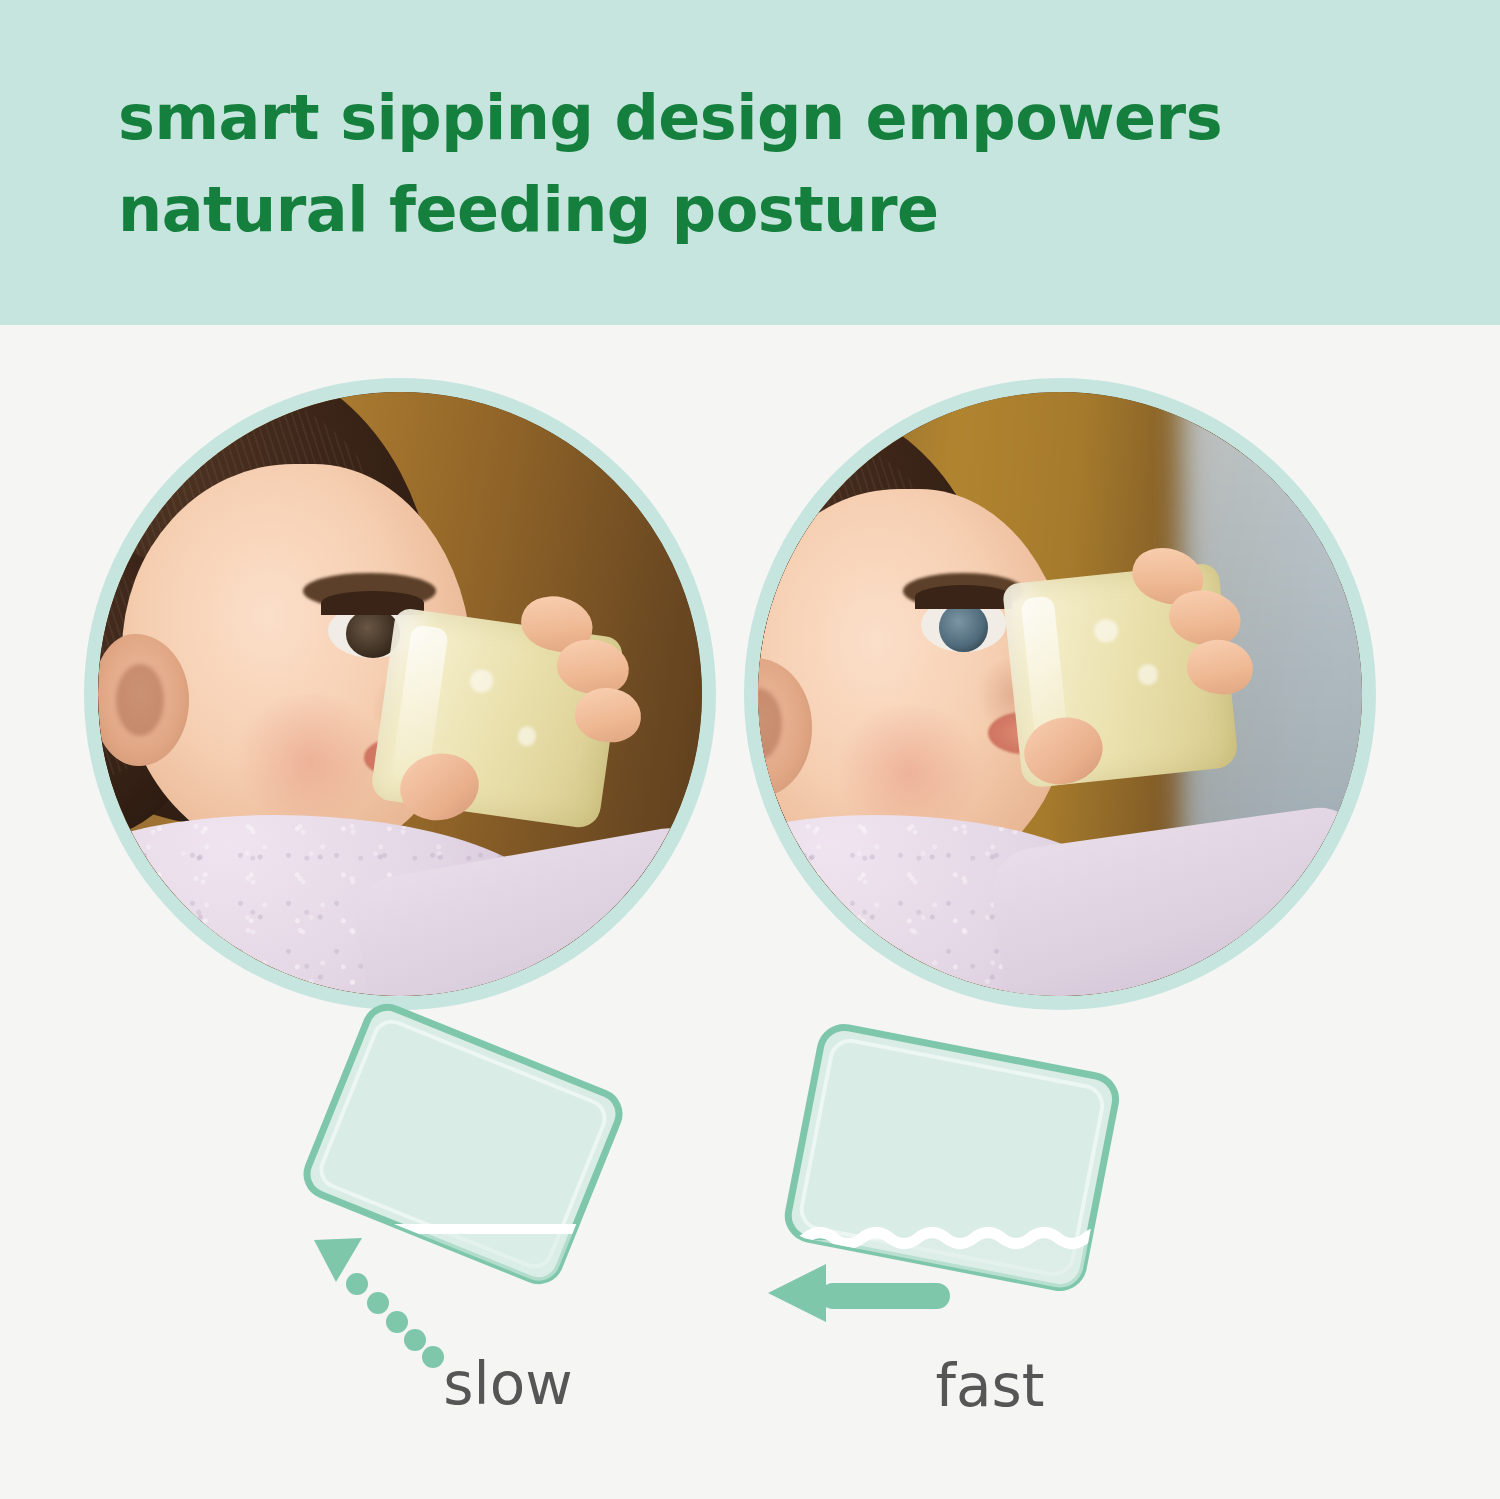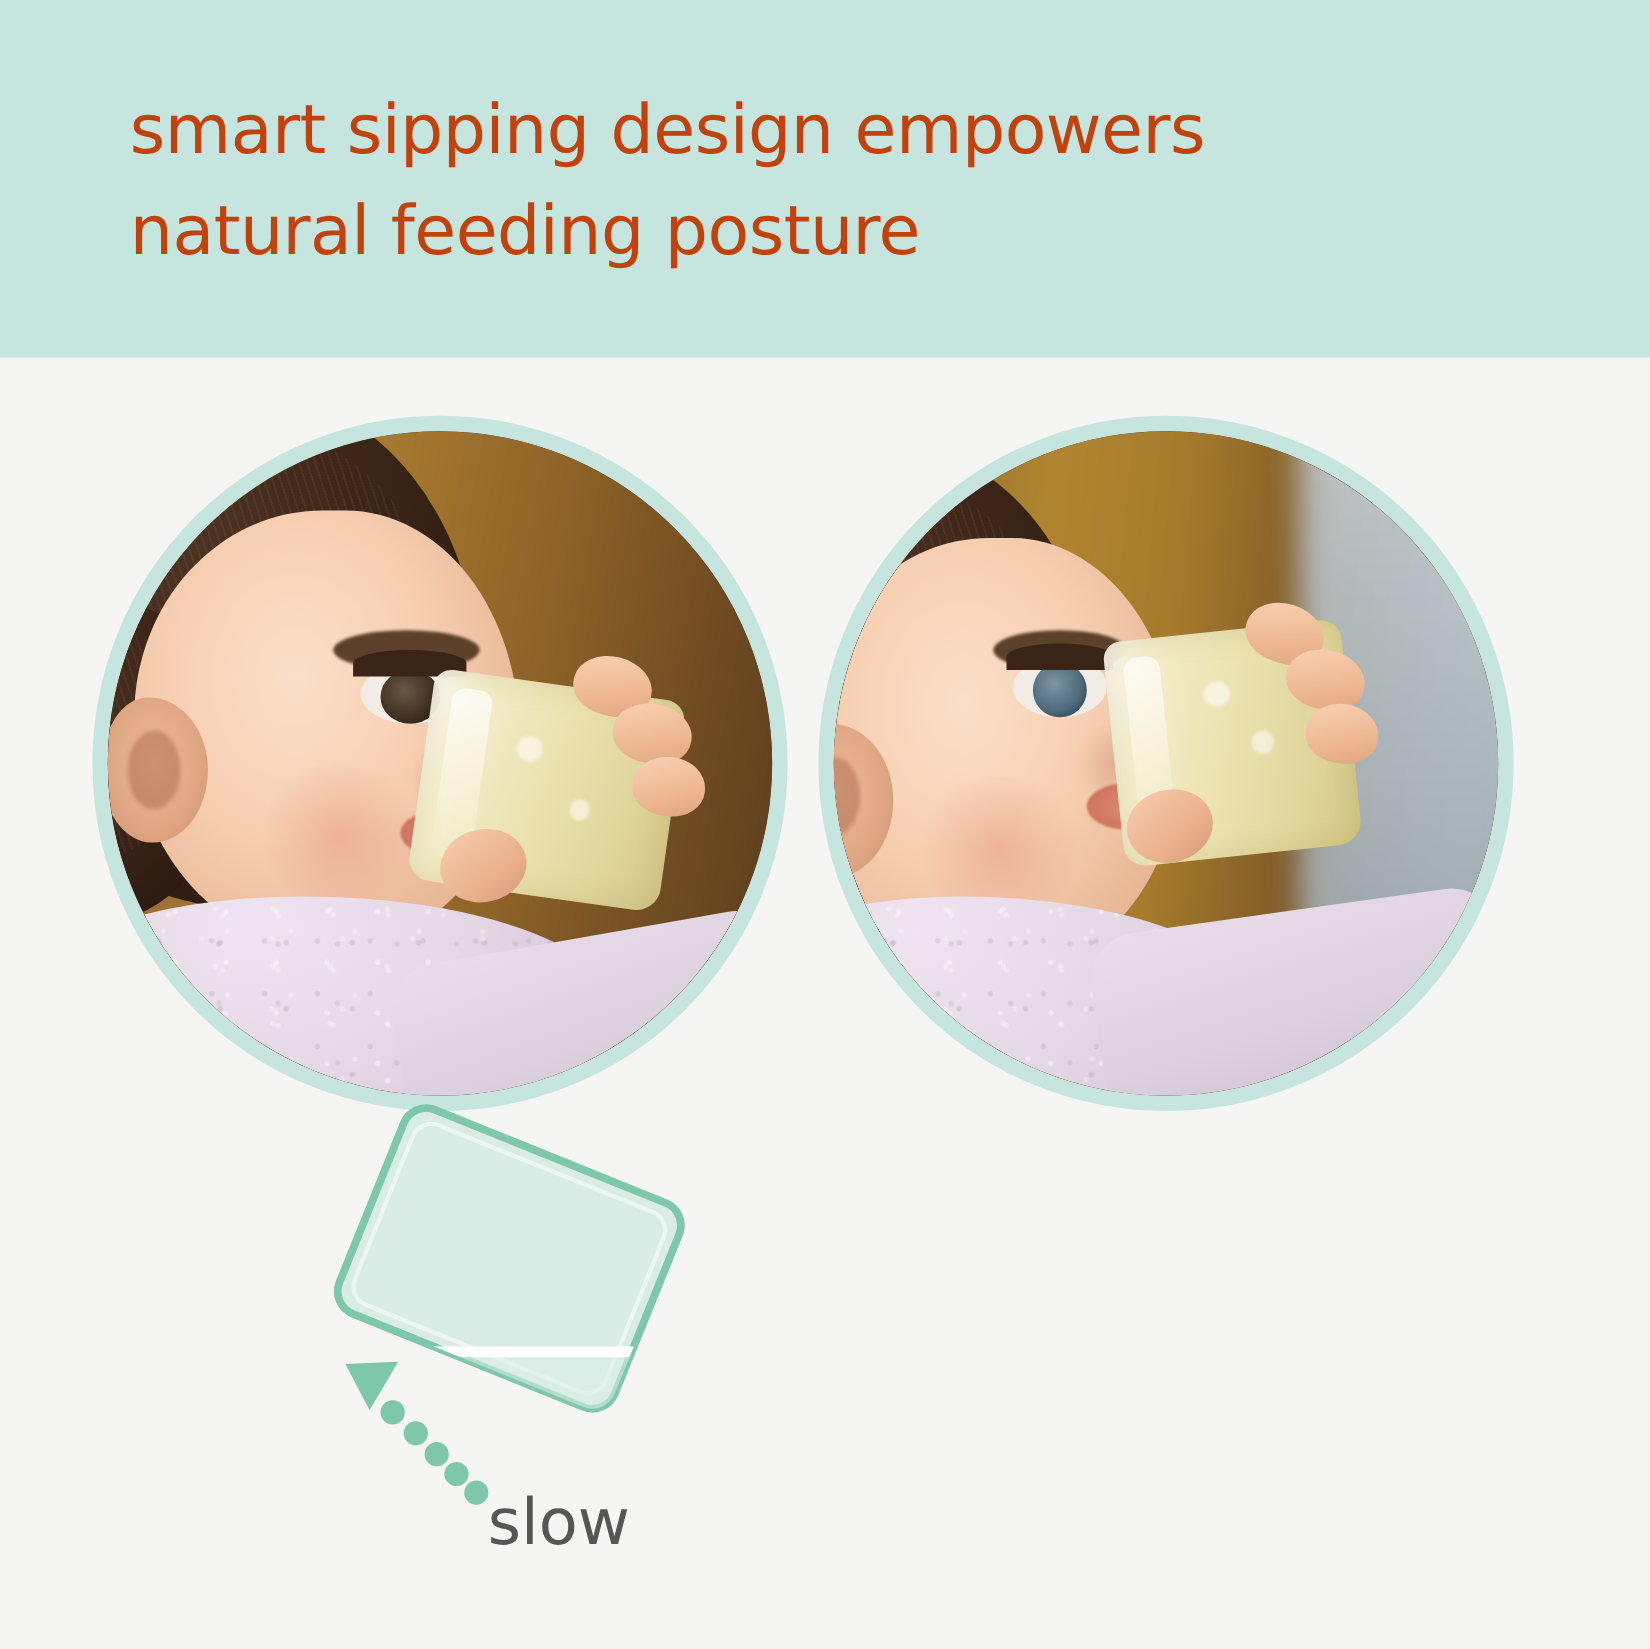--- a/index.html
+++ b/index.html
@@ -24,24 +24,24 @@
     width: 1500px;
     height: 325px;
     background: #c6e5df;
   }
 
   .headline {
     position: absolute;
     left: 118px;
     top: 72px;
     width: 1320px;
-    color: #c2410c;
+    color: #15803d;
     font-family: "DejaVu Sans", sans-serif;
     font-size: 62px;
-    font-weight: 400;
+    font-weight: 700;
     line-height: 1.48;
     letter-spacing: -0.5px;
     white-space: pre-line;
   }
 
   
   .photos {
     position: absolute;
     left: 0;
     top: 378px;
@@ -408,13 +408,40 @@
         <circle cx="57" cy="254" r="11"></circle>
         <circle cx="78" cy="273" r="11"></circle>
         <circle cx="97" cy="292" r="11"></circle>
         <circle cx="115" cy="310" r="11"></circle>
         <circle cx="133" cy="327" r="11"></circle>
       </g>
     </svg>
     <div class="diagram-label">slow</div>
   </div>
 
+  <div class="diagram fast">
+    <svg width="440" height="330" viewBox="0 0 440 330">
+      <defs>
+        <clipPath id="clip-fast">
+          <rect x="42" y="10" width="300" height="215" rx="24" ry="24" transform="rotate(11 192 117)"></rect>
+        </clipPath>
+      </defs>
+
+      <g>
+        <rect x="42" y="10" width="300" height="215" rx="24" ry="24" transform="rotate(11 192 117)" fill="#d9ece5" stroke="#7ec7ab" stroke-width="7"></rect>
+        <rect x="54" y="22" width="276" height="191" rx="20" ry="20" transform="rotate(11 192 117)" fill="none" stroke="#ffffff" stroke-width="4" opacity="0.5"></rect>
+      </g>
+
+      <g clip-path="url(#clip-fast)">
+        <rect x="0" y="200" width="440" height="130" fill="#e0efe9" opacity="0.6"></rect>
+        <path d="M-10,198
+                 q14,-11 28,0 t28,0 t28,0 t28,0 t28,0 t28,0 t28,0 t28,0
+                 t28,0 t28,0 t28,0 t28,0 t28,0 t28,0 t28,0" fill="none" stroke="#ffffff" stroke-width="11" stroke-linecap="round"></path>
+      </g>
+
+      <g fill="#7ec7ab">
+        <polygon points="8,253 66,224 66,282"></polygon>
+        <rect x="60" y="243" width="130" height="26" rx="13"></rect>
+      </g>
+    </svg>
+    <div class="diagram-label">fast</div>
+  </div>
 </div>
 
 </body></html>

